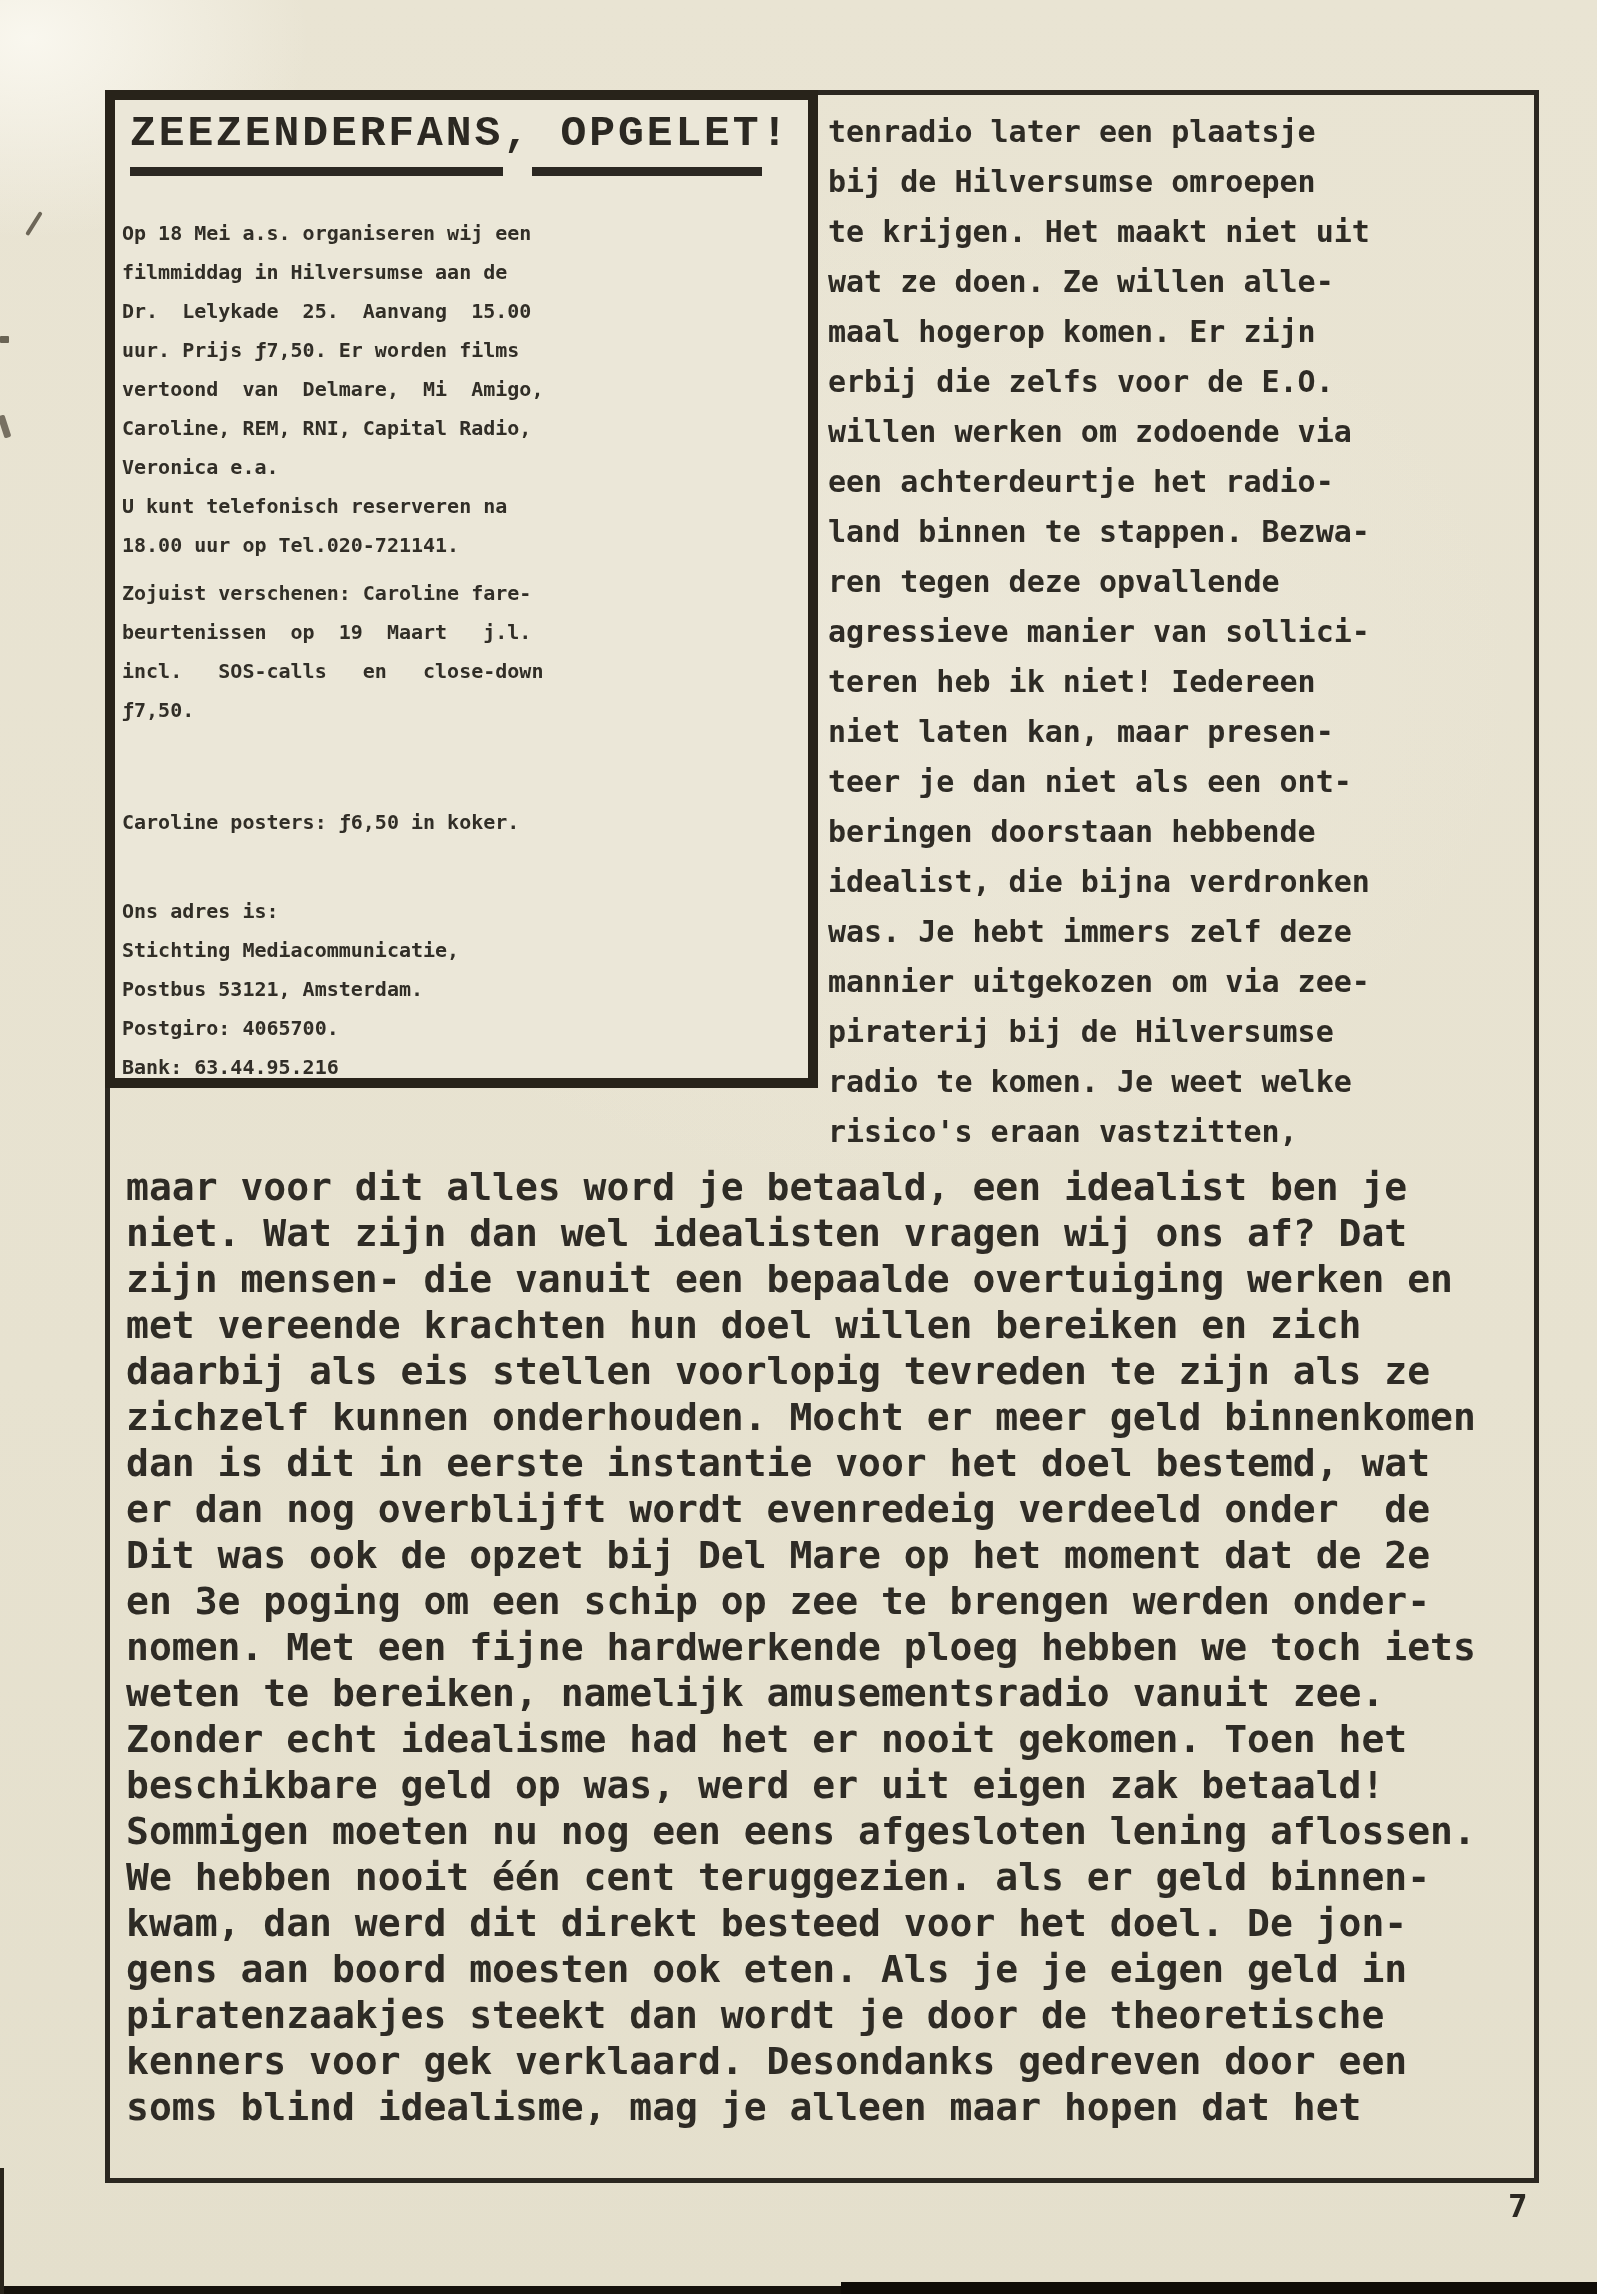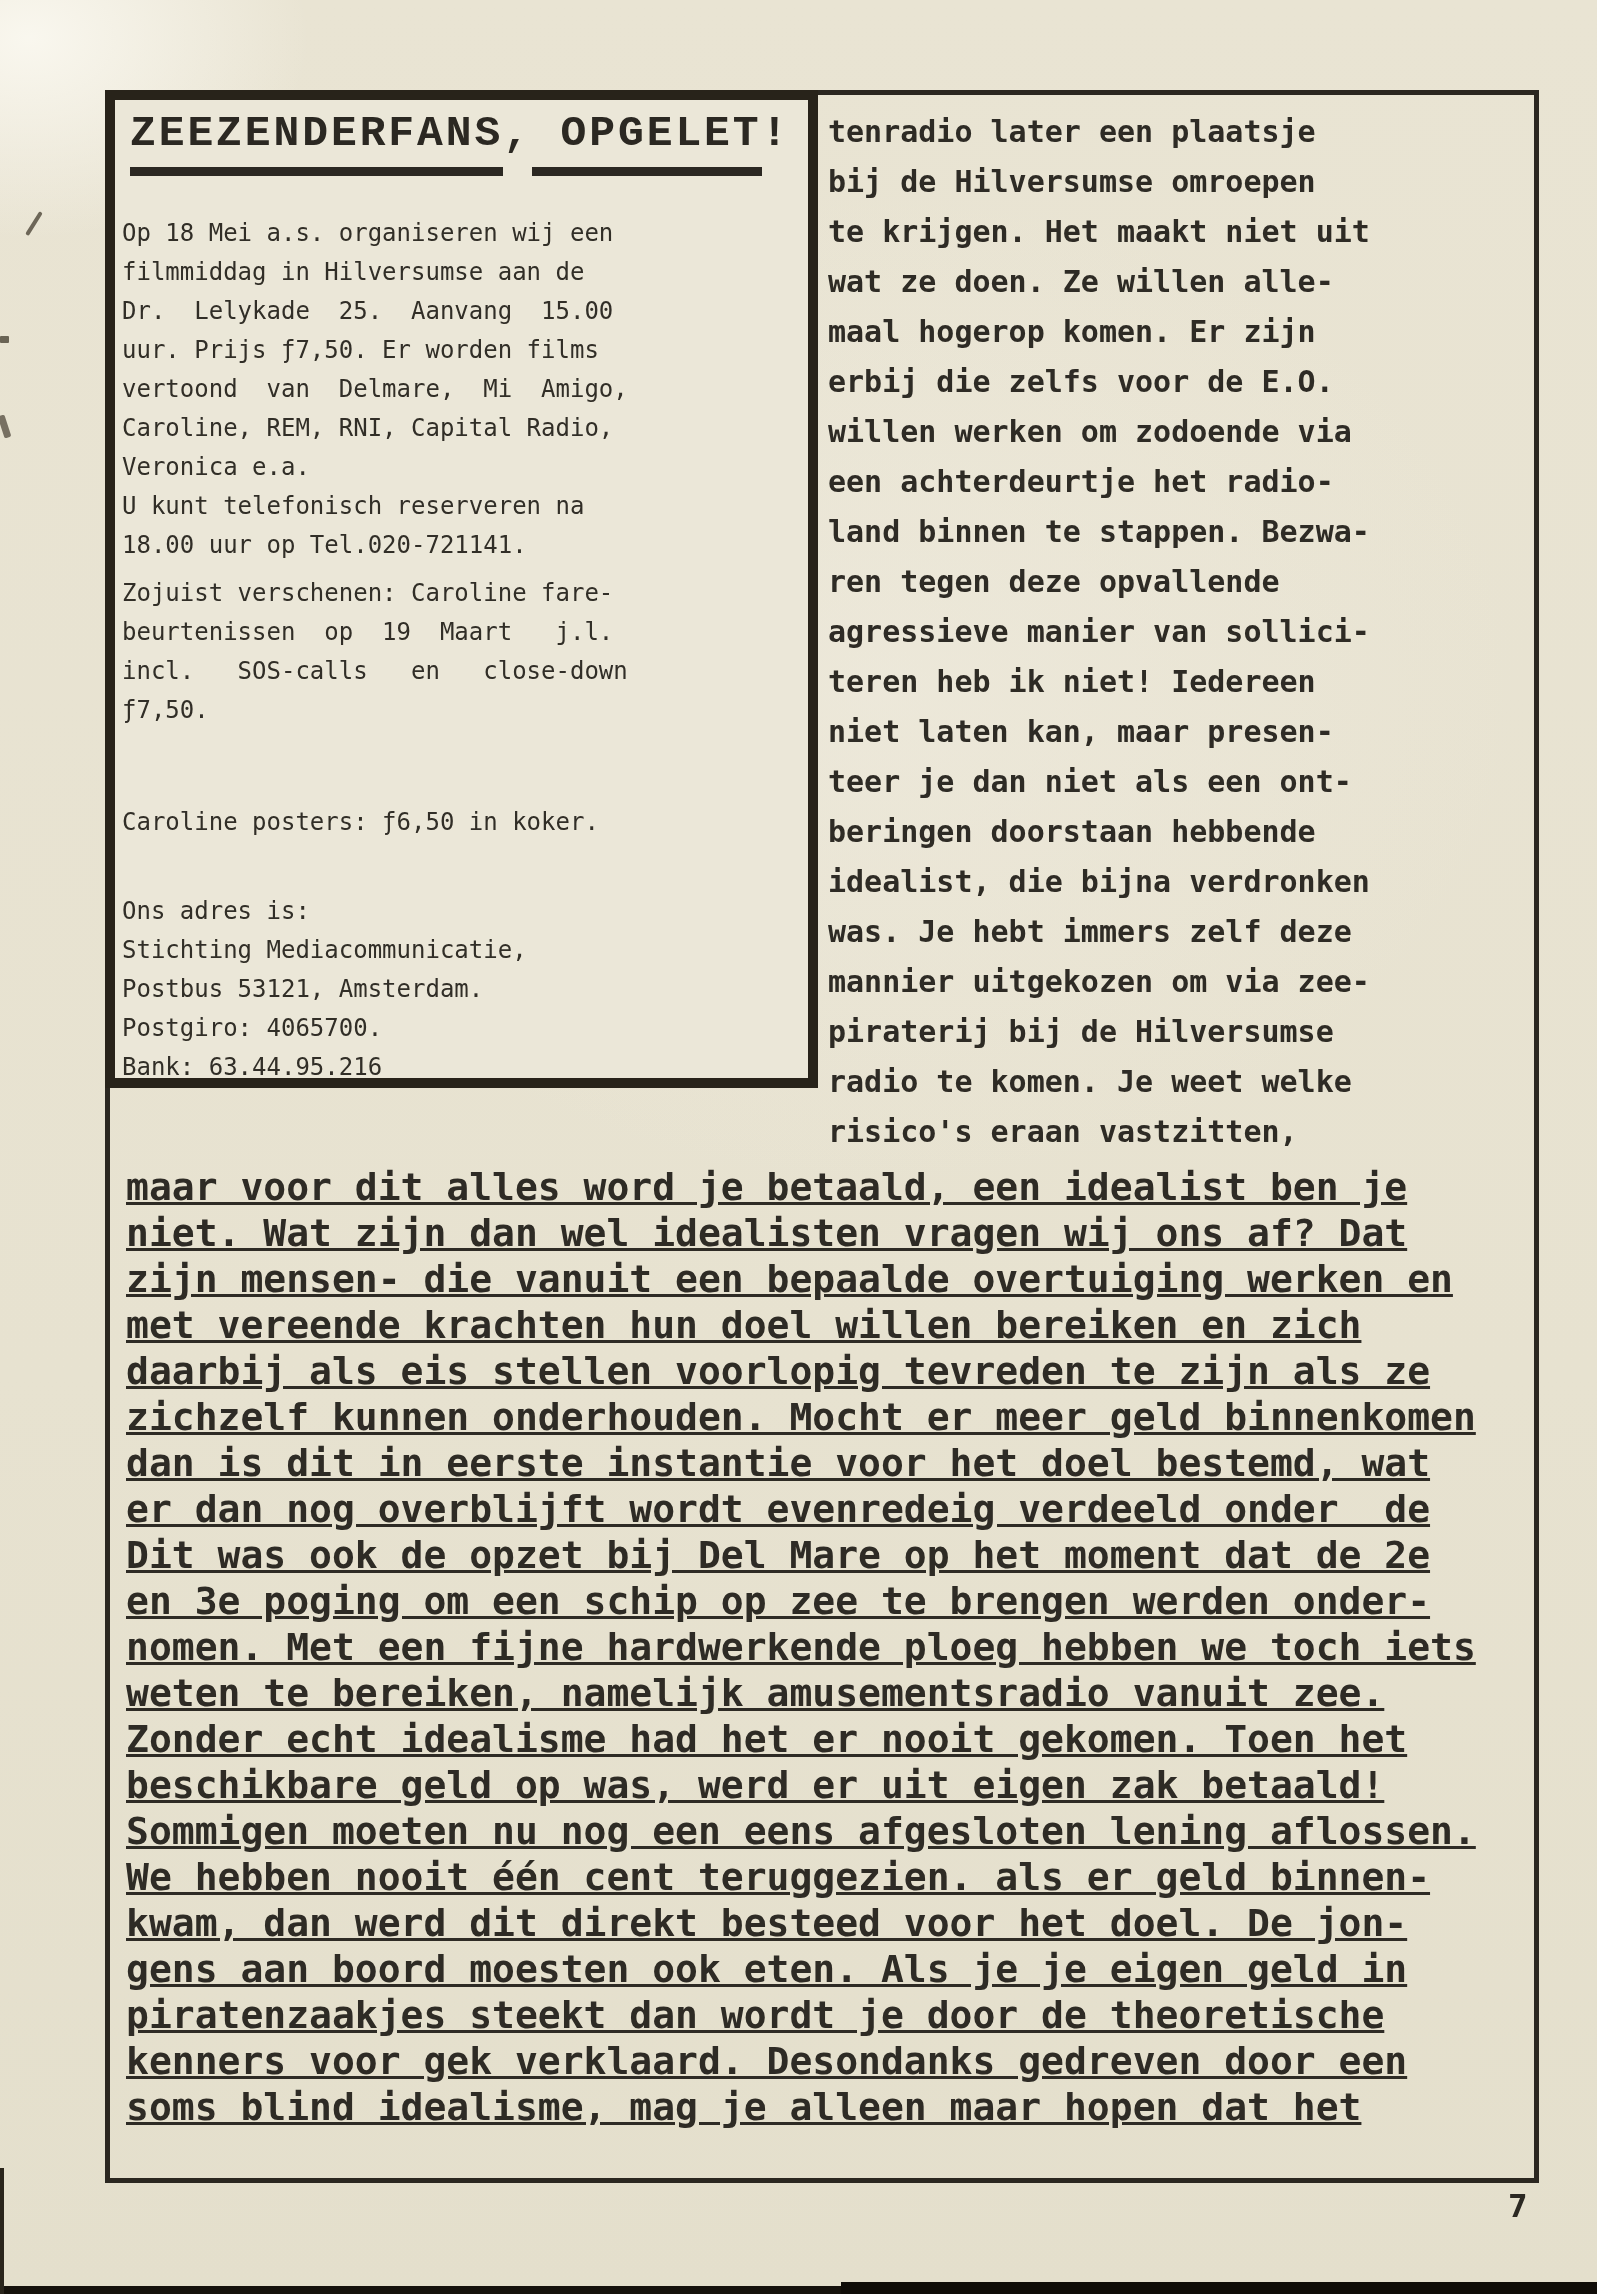--- a/index.html
+++ b/index.html
@@ -26,35 +26,35 @@
     border:10.5px solid #28231a;box-sizing:border-box;
     background:#ebe7d8;
   }
   .heading{
     position:absolute;left:130px;top:109px;width:669px;
     font-family:"Liberation Mono", monospace;
     font-size:43px;font-weight:700;letter-spacing:2.9px;color:#2b2822;
     white-space:pre;line-height:50px;
   }
   .heading .u{border-bottom:9.6px solid #2b2822;padding-bottom:9px;}
-  .ad-block{position:absolute;color:#312e27;font-size:24px;line-height:39px;font-weight:400;}
+  .ad-block{position:absolute;color:#312e27;font-size:20px;line-height:39px;font-weight:700;}
   #ad-b1{left:122px;top:214px;}
   #ad-b2{left:122px;top:574px;line-height:39px;}
   #ad-b3{left:122px;top:803px;text-align:right;}
   #ad-b4{left:122px;top:892px;line-height:39px;}
   .line{white-space:pre;}
   
   .right-col{
     position:absolute;left:828px;top:107px;width:709px;
     color:#2e2b25;font-size:30px;line-height:50px;font-weight:700;
   }
   
   .bottom-block{
     position:absolute;left:126px;top:1164px;width:1403px;
-    color:#2e2b25;font-size:38px;line-height:46px;font-weight:700;text-decoration:underline;
+    color:#2e2b25;font-size:38px;line-height:46px;font-weight:700;
   }
   .page-number{
     position:absolute;left:1508px;top:2187px;
     color:#2b2822;font-size:32.5px;font-weight:700;
   }
   
   .band-bottom{position:absolute;left:0;top:2286px;width:1597px;height:8.6px;background:#16120c;}
   .band-bottom2{position:absolute;left:841px;top:2282px;width:756px;height:12.4px;background:#100d08;}
   .edge-left{position:absolute;left:0;top:2168px;width:3.8px;height:126px;background:#2a251c;}
   .pen-mark1{position:absolute;left:32px;top:210px;width:3.8px;height:27px;background:#575042;transform:rotate(32deg);border-radius:1.9px;opacity:.85;}

